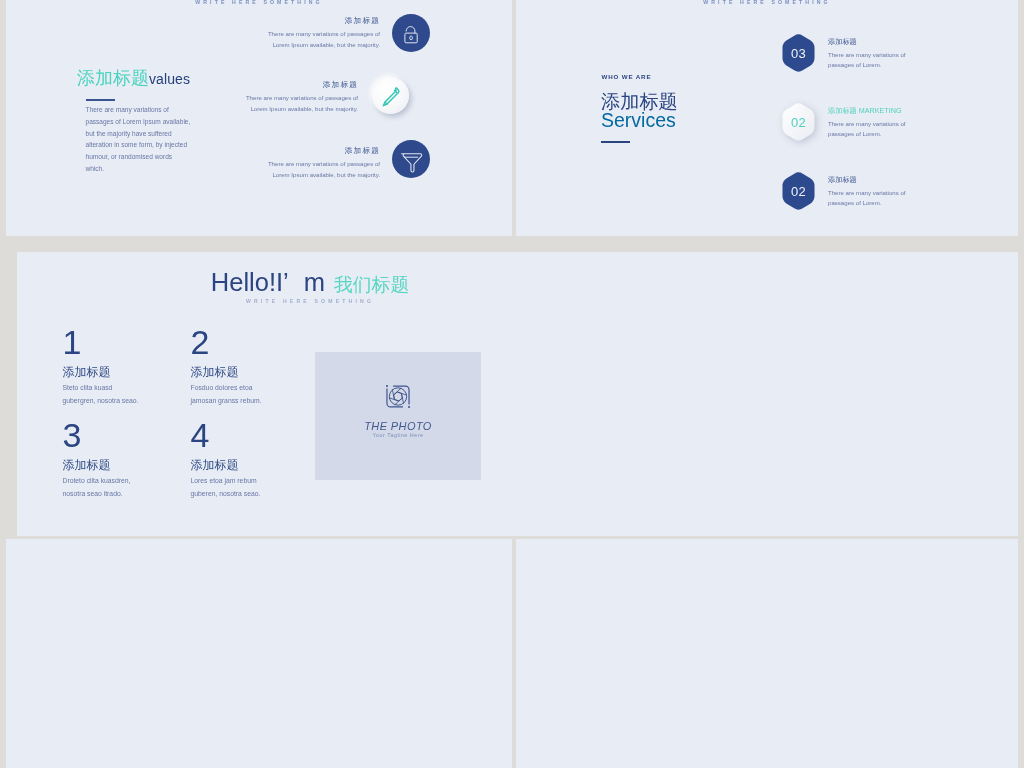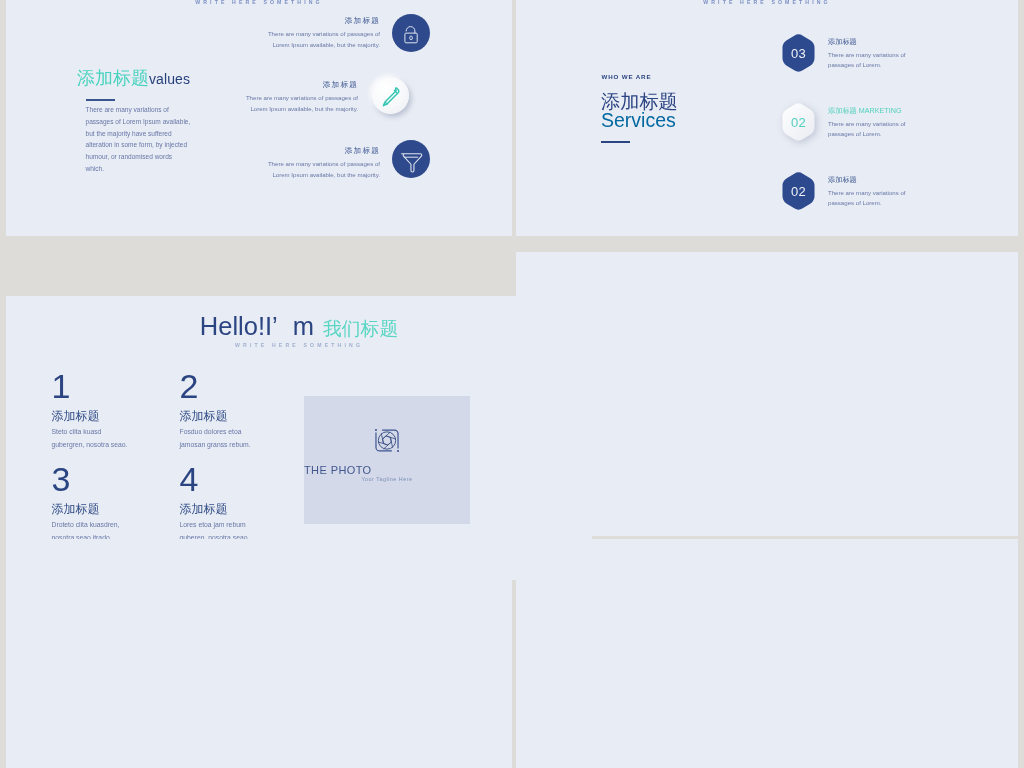--- a/index.html
+++ b/index.html
@@ -3,21 +3,21 @@
 <meta charset="utf-8">
 <style>
   html,body{margin:0;padding:0;}
   body{width:1024px;height:768px;overflow:hidden;background:#dddcd8;
        font-family:"Liberation Sans",sans-serif;
        -webkit-font-smoothing:antialiased;}
   .grid{position:absolute;inset:0;}
   .slide{position:absolute;background:#e8ecf4;overflow:hidden;}
   #s1{left:6px;  top:-48px; width:506px; height:284px;}
   #s2{left:516px;top:-48px; width:502px; height:284px;}
-  #s3{left:6px;  top:252px; width:586px; height:284px;margin-top:44px;}
+  #s3{left:17px;  top:252px; width:586px; height:284px;}
   #s4{left:516px;top:252px; width:502px; height:284px;}
   #s5{left:6px;  top:539px; width:506px; height:284px;}
   #s6{left:516px;top:539px; width:502px; height:284px;}
 
   
   .navy{color:#26407d;}
   .teal{color:#49d3bf;}
   .tiny-caps{font-size:5.2px;letter-spacing:3.1px;color:#7a90c4;font-weight:700;}
   .body-txt{color:#6878a8;}
 
@@ -72,21 +72,21 @@
   
   .hello{font-size:25.5px;line-height:1;left:0;right:0;text-align:center;}
   .hello .navy{color:#2b4482;}
   .hello .teal{color:#56d6c3;margin-left:9px;font-size:18.8px;}
   .hello .mid{color:#2b4482;margin-left:15px;}
   .eyebrow2{position:absolute;left:0;right:0;text-align:center;
             font-size:5.1px;letter-spacing:3.2px;color:#9fb0cf;font-weight:700;}
 
   
   .ph-logo{position:absolute;left:0;right:0;display:flex;justify-content:center;}
-  .ph-title{position:absolute;left:0;right:0;color:#41588f;}
+  .ph-title{position:absolute;left:0;right:0;text-align:center;color:#41588f;font-style:italic;}
   .ph-tag{position:absolute;left:0;right:0;text-align:center;color:#7d90b8;}
 
   
   #s3-hello{position:absolute;top:18px;}
   #s3-eyebrow{position:absolute;top:46px;}
   #s3 .s3-pt{position:absolute;white-space:nowrap;}
   #s3 .s3-num{color:#2b4482;font-size:34px;line-height:26px;font-weight:400;}
   #s3 .s3-h{color:#2e4a86;font-size:12px;margin-top:9px;}
   #s3 .s3-p{color:#6878a8;font-size:6.8px;line-height:12.2px;margin-top:1px;}
   #s3p1{left:45.5px;top:77px;}

